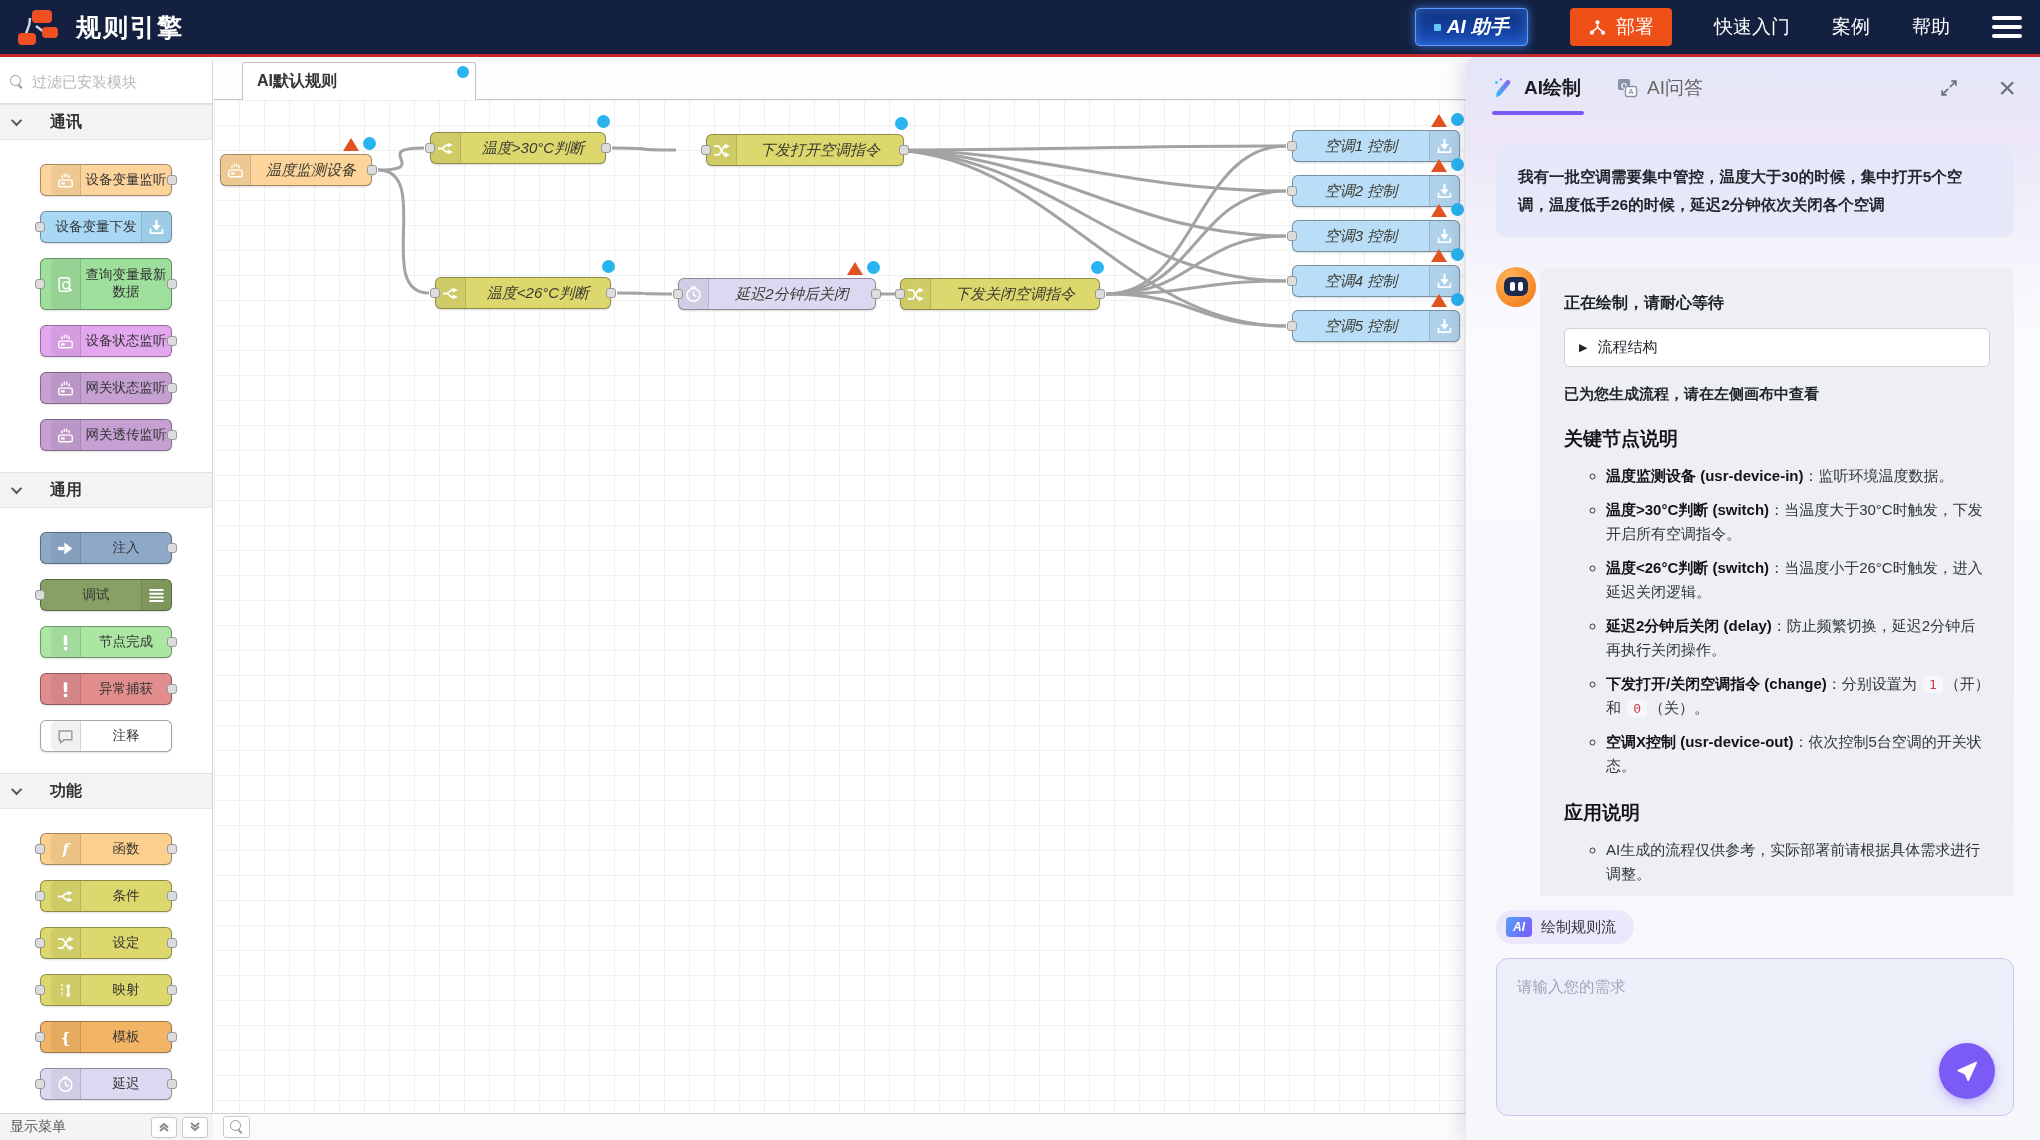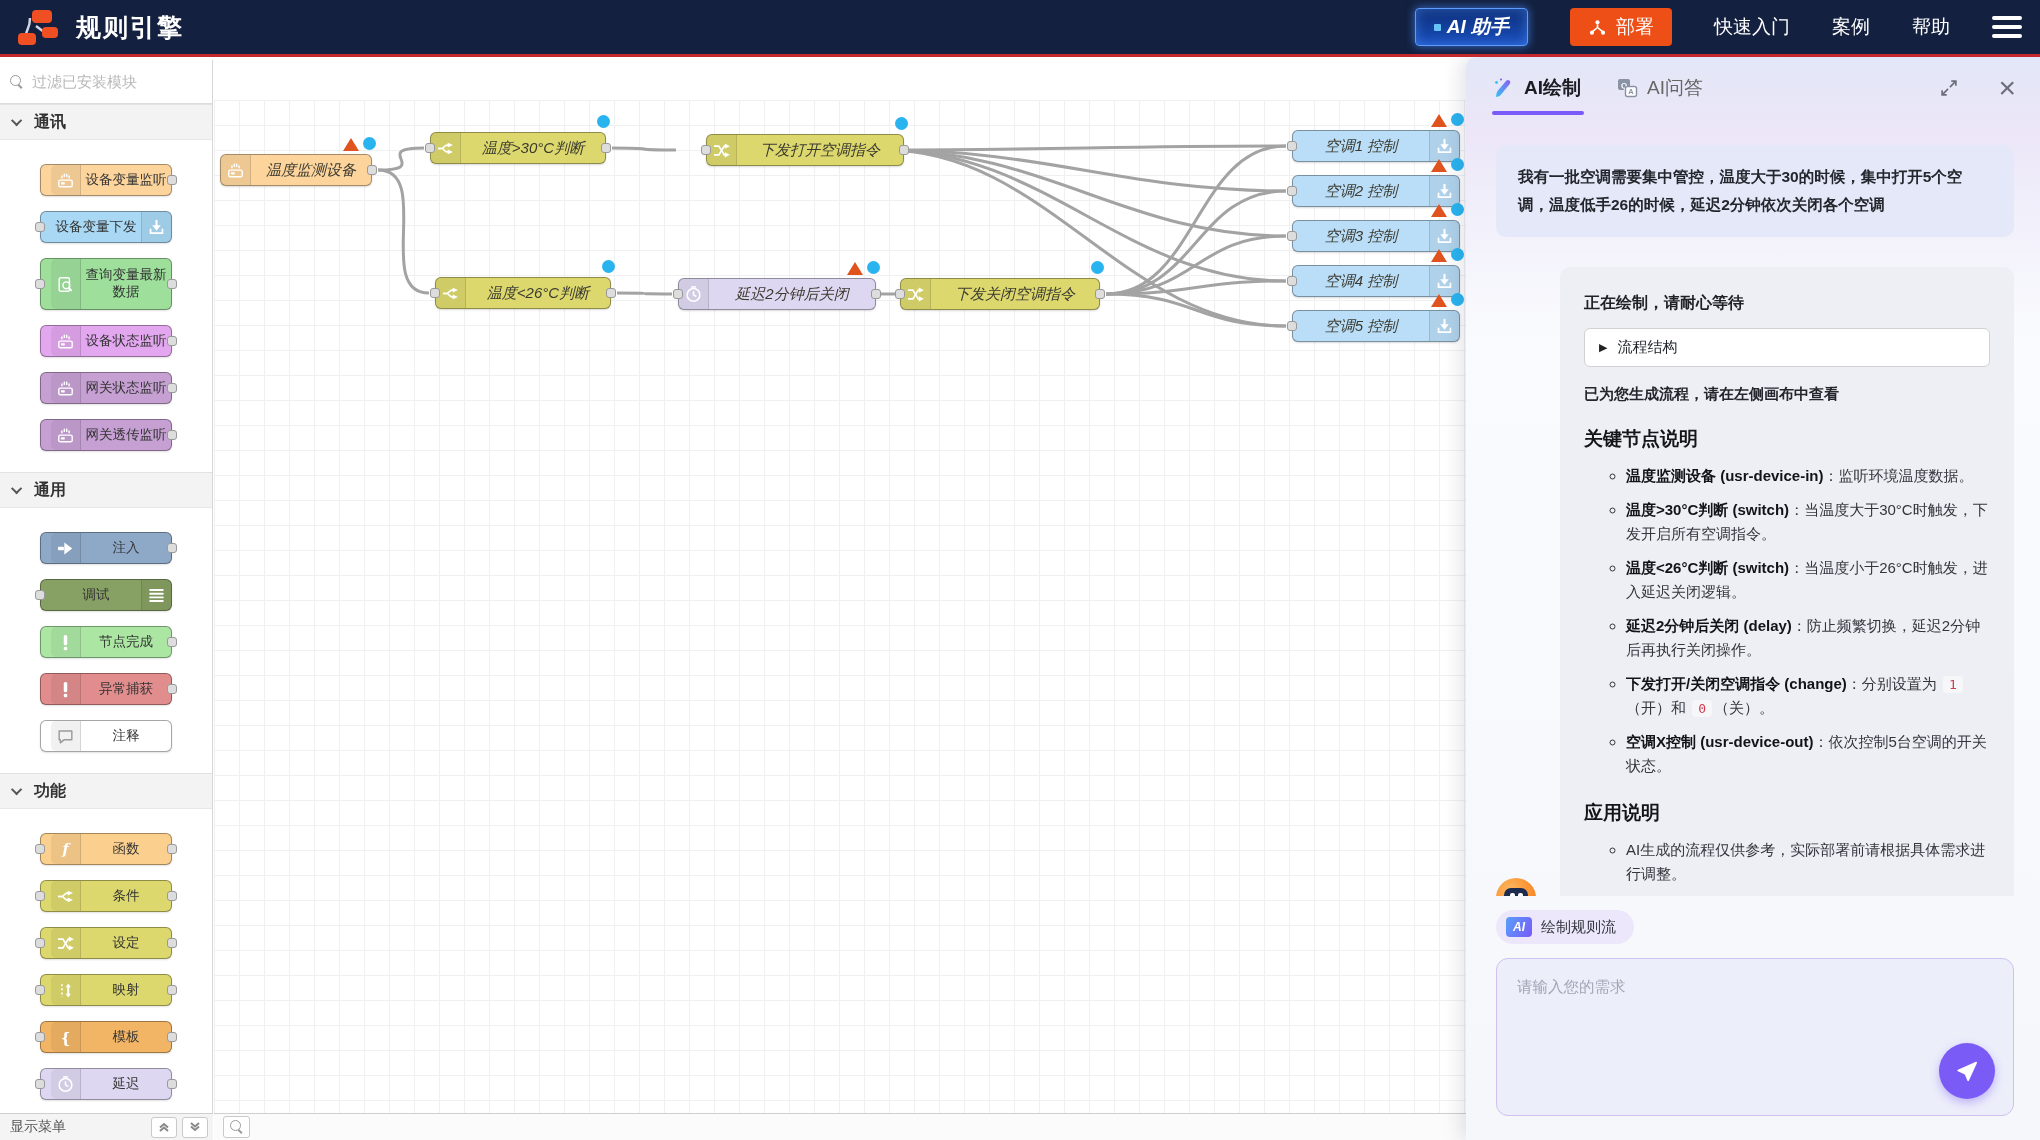--- a/index.html
+++ b/index.html
@@ -29,21 +29,21 @@
   
   .palette { position:absolute; left:0; top:0; bottom:0; width:213px; background:#fff; border-right:1px solid #d6d6d6; }
   .palette-search { height:44px; border-bottom:1px solid #ddd; display:flex; align-items:center; padding:0 10px; gap:8px; }
   .mag { position:relative; width:14px; height:14px; flex:none; }
   .mag::before { content:""; position:absolute; left:0; top:0; width:9px; height:9px; border:1.6px solid #9a9a9a; border-radius:50%; }
   .mag::after { content:""; position:absolute; left:9px; top:9px; width:5px; height:1.8px; background:#9a9a9a; transform:rotate(45deg); transform-origin:0 0; }
   .palette-search input { border:none; outline:none; font-size:15px; color:#333; width:100%; }
   .palette-search input::placeholder { color:#b9b9b9; }
   .palette-scroll { position:absolute; top:44px; bottom:27px; left:0; right:0; overflow:hidden; }
   .sec-header { height:36px; background:#f3f3f3; border-top:1px solid #e2e2e2; border-bottom:1px solid #e7e7e7;
-            display:flex; align-items:center; gap:12px; padding:0 14px; cursor:pointer; }
+            display:flex; align-items:center; gap:28px; padding:0 14px; cursor:pointer; }
   .sec-header .chev { width:8px; height:8px; border-left:2px solid #555; border-bottom:2px solid #555; transform:rotate(-45deg) translateY(-2px); }
   .sec-header .sec-label { font-size:16px; font-weight:bold; color:#333; }
   .sec-nodes { padding:24px 0 6px 0; }
   .pnode { position:relative; width:132px; height:32px; margin:0 auto 15px auto; border:1px solid rgba(0,0,0,.35);
            border-radius:6px; box-shadow:0 1px 2px rgba(0,0,0,.12); cursor:grab; display:flex;padding-left:10px; }
   .pnode.tall { height:52px; }
   .pnode .nicon { width:30px; flex:none; display:flex; align-items:center; justify-content:center; color:#fff;
            background:rgba(0,0,0,.055); }
   .pnode .nicon.left { border-right:1px solid rgba(0,0,0,.12); border-radius:5px 0 0 5px; }
   .pnode .nicon.right { border-left:1px solid rgba(0,0,0,.12); border-radius:0 5px 5px 0; order:2; }
@@ -97,21 +97,21 @@
   .ptab .ptab-label { font-size:19px; color:#666; }
   .ptab.active .ptab-label { color:#1b1d22; font-weight:bold; }
   .ptab .underline { position:absolute; left:0; bottom:0; width:92px; height:4px; border-radius:2px; background:#7a5af8; }
   .ptab svg { width:24px; height:24px; }
   .panel-head .spacer { flex:1; }
   .icon-btn { background:none; border:none; cursor:pointer; padding:2px; }
   .close-x { font-size:30px; color:#6b6f7a; line-height:22px; font-weight:300; }
   .panel-body { flex:1; overflow:hidden; padding:26px 26px 0 30px; }
   .user-bubble { background:#e4e8f8; border-radius:10px; padding:18px 22px; font-size:15.5px; font-weight:600;
            color:#23262c; line-height:1.8; }
-  .ai-row { display:flex; margin-top:30px; gap:24px; align-items:flex-end; }
+  .ai-row { display:flex; margin-top:30px; gap:4px; align-items:flex-start; }
   .avatar { width:40px; height:40px; flex:none; border-radius:50%;
            background:radial-gradient(circle at 35% 30%,#ffb75e,#f2720c); display:flex; align-items:center; justify-content:center; }
   .robot-head { width:24px; height:19px; background:#1d2b4f; border-radius:7px; display:flex; align-items:center;
            justify-content:center; gap:3px; }
   .robot-head i { width:5px; height:9px; background:#fff; border-radius:2px; display:block; }
   .ai-bubble { flex:1; background:#edeff4; border-radius:10px; padding:26px 24px 22px 24px; }
   .status-line { font-size:16px; font-weight:bold; color:#1e2126; margin-bottom:14px; }
   .collapse-box { background:#fff; border:1px solid #d2d2d2; border-radius:6px; padding:9px 14px; display:flex;
            align-items:center; gap:10px; cursor:pointer; }
   .collapse-box .tri { font-size:11px; color:#222; }
@@ -406,20 +406,26 @@
       </button>
       <button class="chev-btn">
         <svg viewBox="0 0 12 12">
             <path d="M2 2l4 3.5L10 2M2 5.5L6 9l4-3.5"></path>
           </svg>
       </button>
     </div>
   </aside>
 
   <div class="canvas-wrap">
+    <div class="tabbar">
+      <div class="flow-tab">
+        <span>AI默认规则</span>
+        <span class="tab-dot"></span>
+      </div>
+    </div>
     <div class="canvas" id="flow-canvas">
       <svg class="wires" id="wires-svg" width="1252" height="1016">
           <path d="M164 70 C 219 70, 155 48, 210 48" fill="none" stroke="#a3a3a3" stroke-width="3"></path>
           <path d="M164 70 C 219 70, 160 193, 215 193" fill="none" stroke="#a3a3a3" stroke-width="3"></path>
           <path d="M398 48 C 453 48, 407 50, 462 50" fill="none" stroke="#a3a3a3" stroke-width="3"></path>
           <path d="M403 193 C 458 193, 403 194, 458 194" fill="none" stroke="#a3a3a3" stroke-width="3"></path>
           <path d="M668 194 C 723 194, 625 194, 680 194" fill="none" stroke="#a3a3a3" stroke-width="3"></path>
           <path d="M672 50 C 832 50, 912 46, 1072 46" fill="none" stroke="#a3a3a3" stroke-width="3"></path>
           <path d="M672 50 C 832 50, 912 91, 1072 91" fill="none" stroke="#a3a3a3" stroke-width="3"></path>
           <path d="M672 50 C 832 50, 912 136, 1072 136" fill="none" stroke="#a3a3a3" stroke-width="3"></path>

